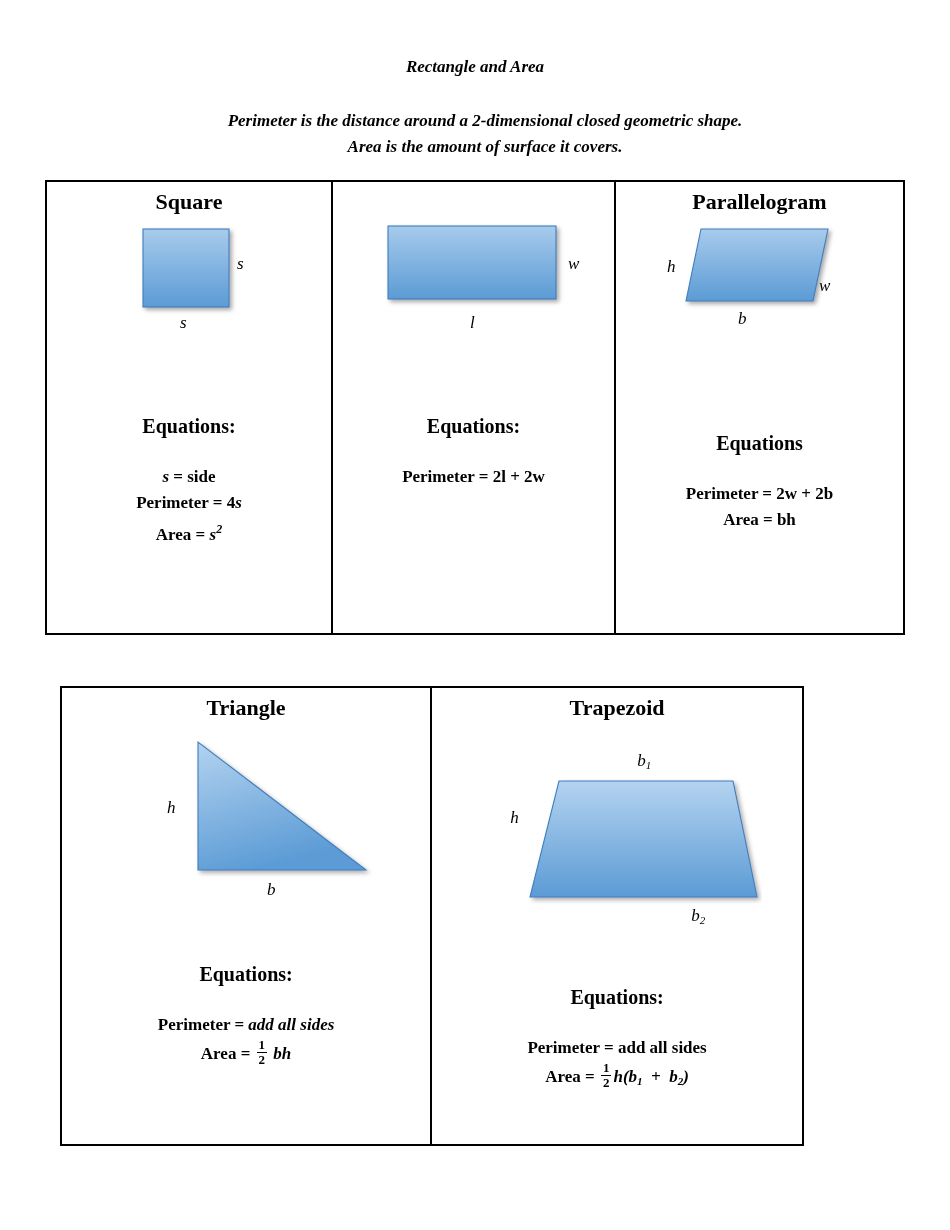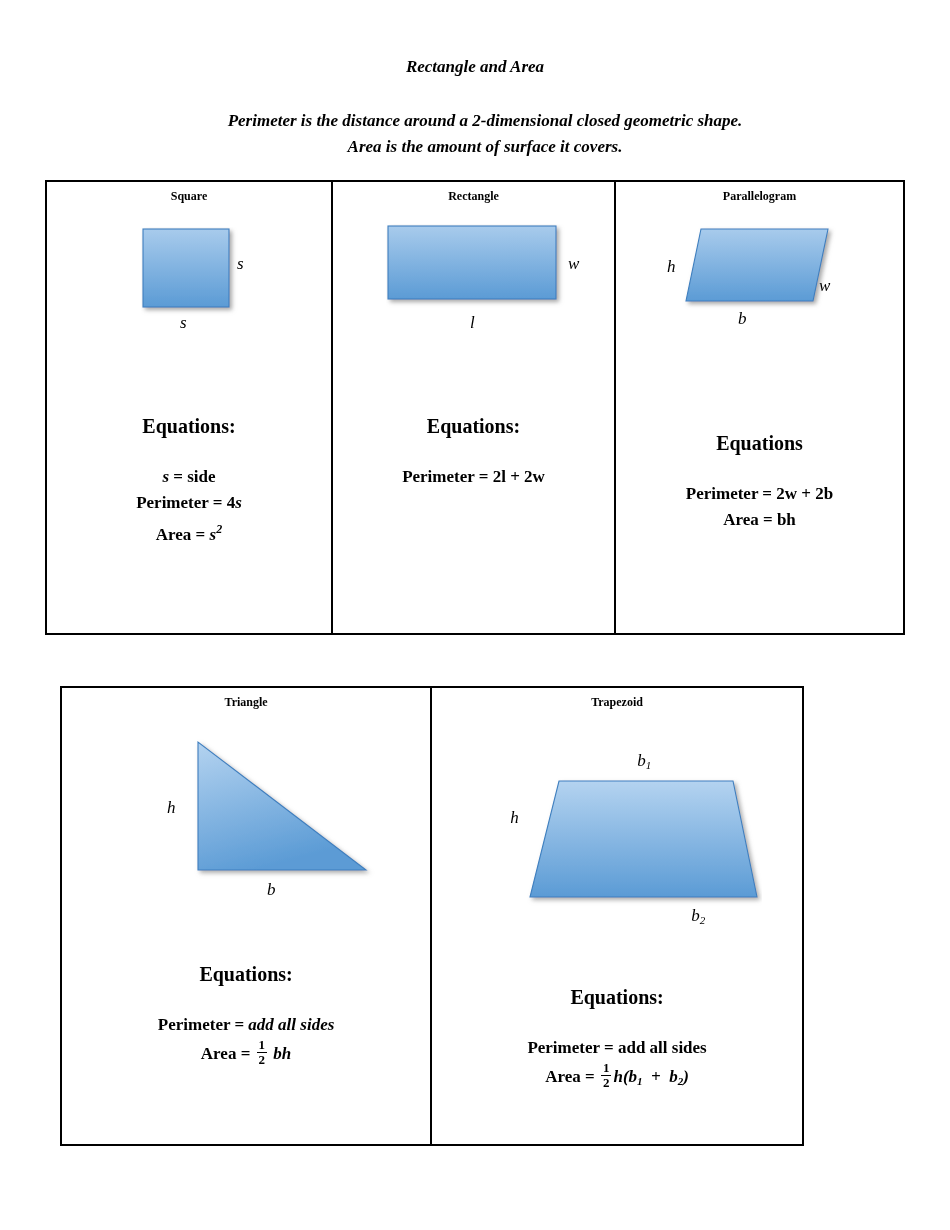--- a/index.html
+++ b/index.html
@@ -61,21 +61,21 @@
 
   #table-bottom .cell-triangle  { width: 428px; }
   #table-bottom .cell-trapezoid { width: 428px; }
 
   .cell-title {
     position: absolute;
     top: 7px;
     left: 0;
     width: 100%;
     text-align: center;
-    font-size: 12px;
+    font-size: 22px;
     font-weight: bold;
   }
   .shape-svg { position: absolute; }
 
   
   .dim {
     position: absolute;
     font-style: italic;
     font-size: 17px;
     font-family: "Liberation Serif", "DejaVu Serif", serif;
@@ -163,21 +163,20 @@
 
     <div class="equations" style="top:233px;">
       <div class="eq-heading">Equations:</div>
       <div class="eq-line"><span class="it">s</span> = side</div>
       <div class="eq-line">Perimeter = 4<span class="it">s</span></div>
       <div class="eq-line">Area = <span class="it">s</span><sup>2</sup></div>
     </div>
   </div>
 
   <div class="cell cell-rectangle">
-    <div class="cell-title">Rectangle</div>
 
     <svg class="shape-svg" style="left:53px; top:42px;" width="190" height="95" viewBox="0 0 190 95">
       <defs>
         <linearGradient id="gradRect" x1="0" y1="0" x2="0" y2="1">
           <stop offset="0%" stop-color="#A8CBEC"></stop>
           <stop offset="100%" stop-color="#5B9BD5"></stop>
         </linearGradient>
         <filter id="shadowRect" x="-30%" y="-40%" width="180%" height="200%">
           <feDropShadow dx="2.5" dy="2.5" stdDeviation="2" flood-color="#8a8a8a" flood-opacity="0.75"></feDropShadow>
         </filter>

